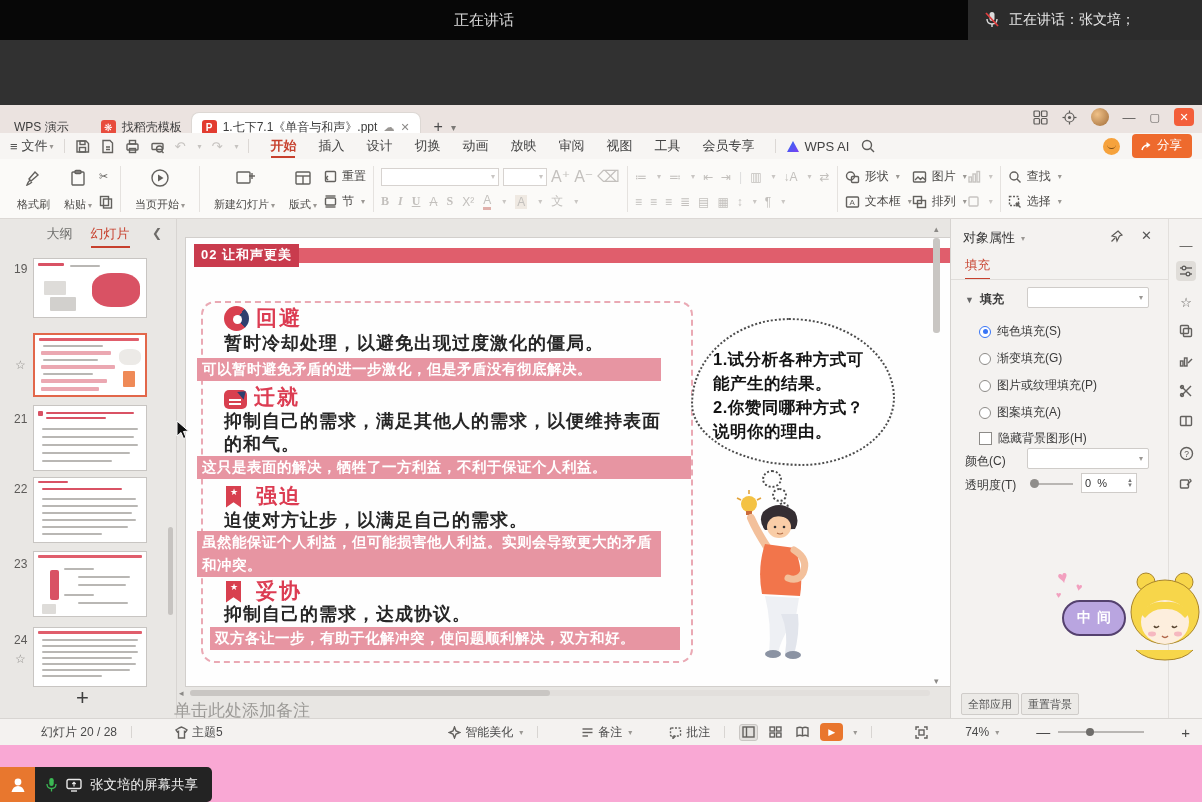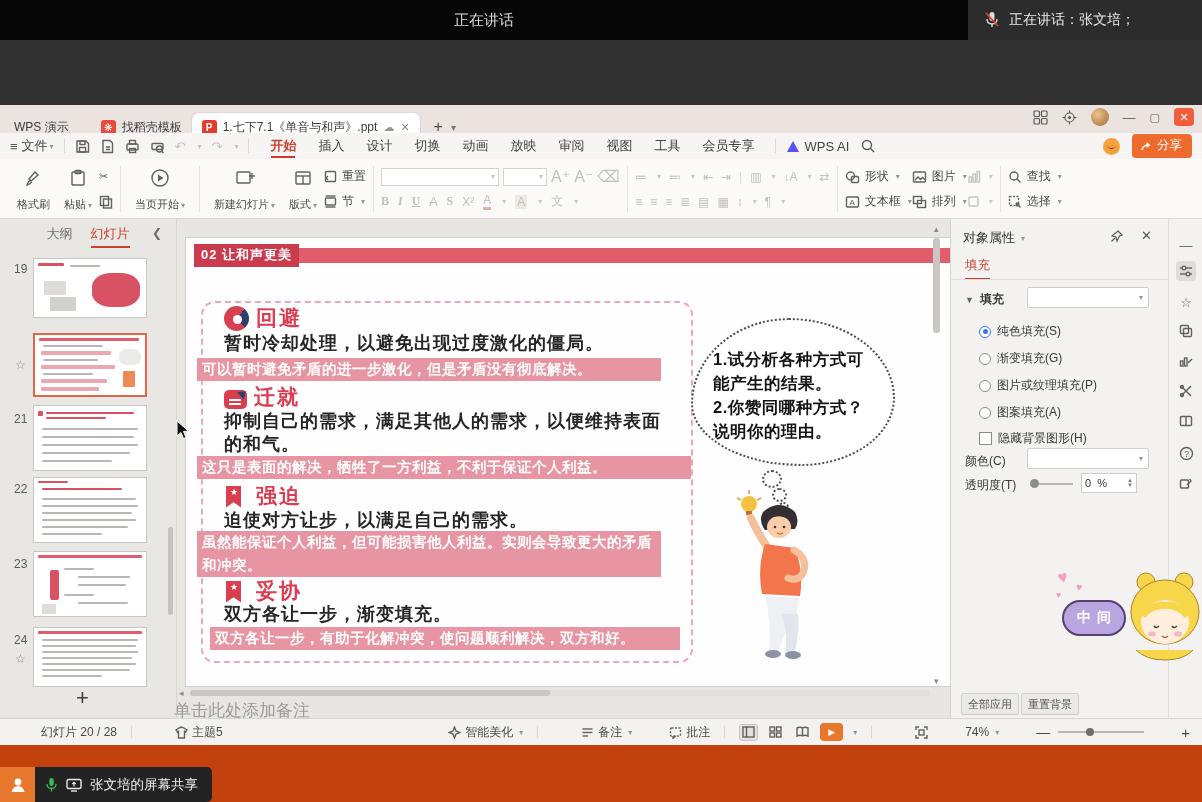--- a/index.html
+++ b/index.html
@@ -146,21 +146,21 @@
   #statusbar{left:0;top:718px;width:1202px;height:27px;background:#f4f2f0;border-top:1px solid #d8d5d2;display:flex;align-items:center;font-size:12px;color:#4a4a4a;padding:0 12px;box-sizing:border-box;gap:8px;}
   .st-gap{width:1px;height:12px;background:#d8d5d2;margin:0 6px;}
   .st-item{display:flex;align-items:center;gap:4px;margin-left:29px;}
   .view-ic{width:19px;height:17px;display:flex;align-items:center;justify-content:center;}
   .view-ic.hl{background:#e3e1de;border:1px solid #c9c6c3;border-radius:3px;box-sizing:border-box;}
   #play-btn{width:23px;height:18px;background:#e9762d;border-radius:4px;color:#fff;font-size:9px;display:flex;align-items:center;justify-content:center;}
   #zoom-track{width:86px;height:2px;background:#b9b6b3;position:relative;}
   #zoom-dot{position:absolute;left:28px;top:-3px;width:8px;height:8px;border-radius:50%;background:#6f6d6a;}
 
   
-  #bottombar{left:0;top:745px;width:1202px;height:57px;background:#c2410c;}
+  #bottombar{left:0;top:745px;width:1202px;height:57px;background:#f9a8d4;}
   #share-pill{position:absolute;left:0;top:22px;height:35px;display:flex;align-items:stretch;}
   #share-avatar{width:35px;background:#e8772e;display:flex;align-items:center;justify-content:center;}
   #share-body{background:#232323;display:flex;align-items:center;gap:8px;padding:0 14px 0 10px;border-radius:0 5px 5px 0;color:#f0f0f0;font-size:13.5px;}
 </style>
 </head>
 <body>
 
 <div id="screen">
 
   <div id="topbar" class="abs">
@@ -608,21 +608,21 @@
     <div class="m-desc" style="top:270px;">迫使对方让步，以满足自己的需求。</div>
     <div class="m-note" style="left:11px;top:293px;width:464px;height:46px;">虽然能保证个人利益，但可能损害他人利益。实则会导致更大的矛盾和冲突。</div>
 
     <div class="m-row" style="left:38px;top:339px;">
       <span class="mi">
           <span class="mi-back"></span>
           <span class="mi-flag" style="position:absolute;"></span>
         </span>
       <span class="m-name">妥协</span>
     </div>
-    <div class="m-desc" style="top:364px;">双方各让一步，渐变填充。</div>
+    <div class="m-desc" style="top:364px;">抑制自己的需求，达成协议。</div>
     <div class="m-note" style="left:24px;top:389px;width:470px;height:23px;">双方各让一步，有助于化解冲突，使问题顺利解决，双方和好。</div>
 
     <div id="cloud">
       <div>1.试分析各种方式可能产生的结果。</div>
       <div>2.你赞同哪种方式？说明你的理由。</div>
     </div>
     <span class="puff" style="left:576px;top:232px;width:16px;height:14px;"></span>
     <span class="puff" style="left:586px;top:250px;width:11px;height:10px;"></span>
     <span class="puff" style="left:592px;top:264px;width:7px;height:7px;"></span>
 

